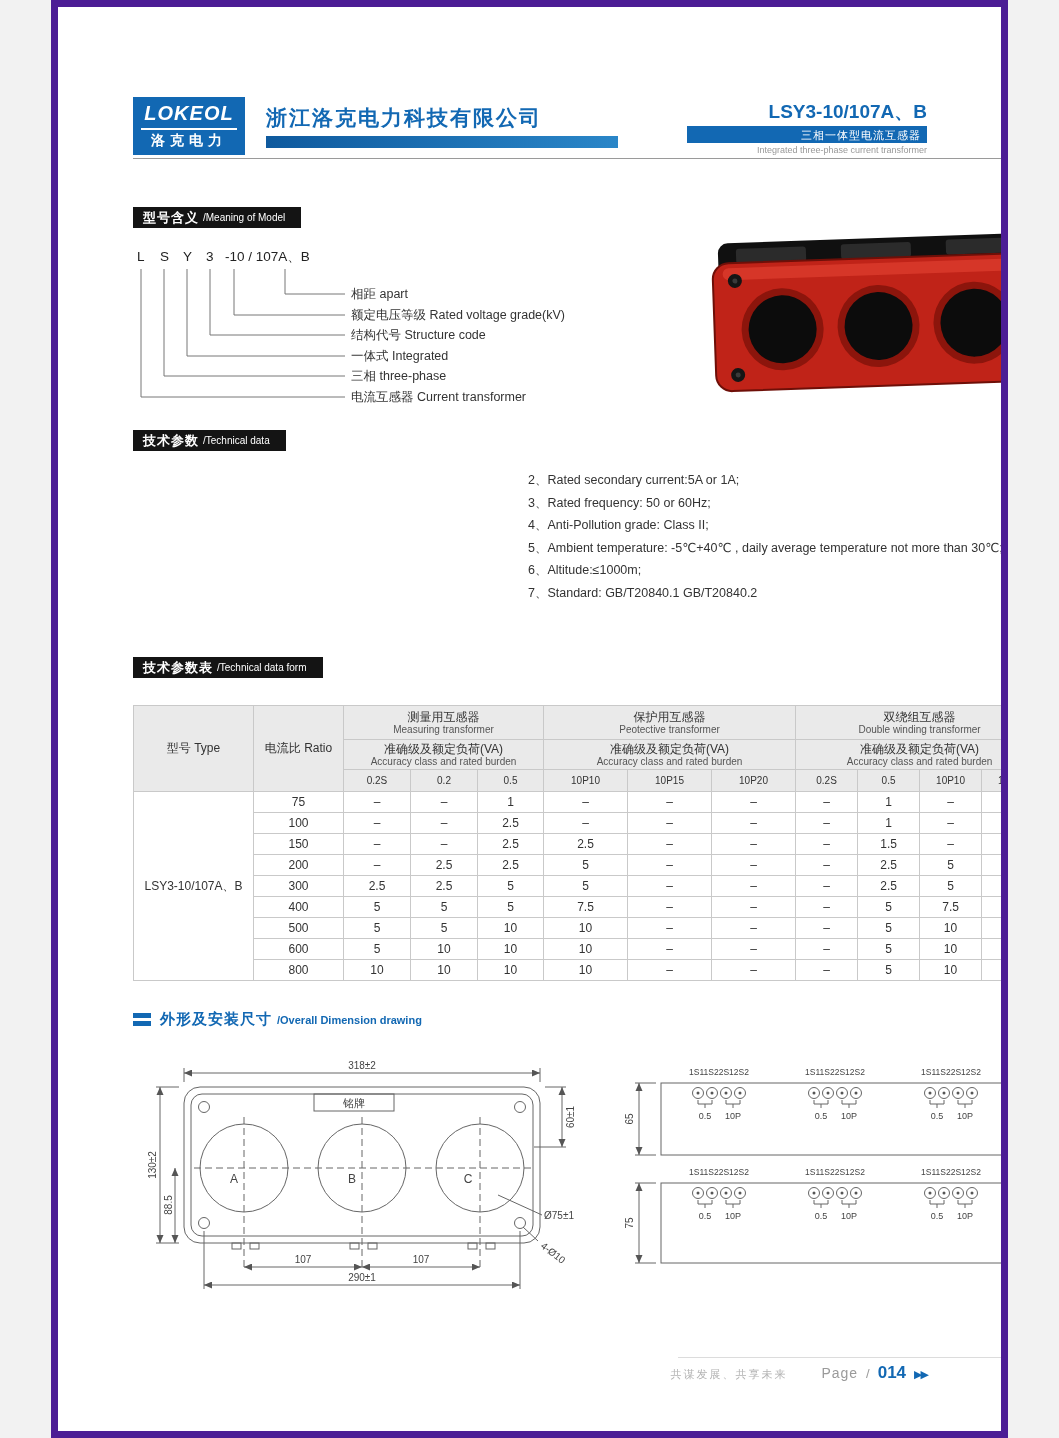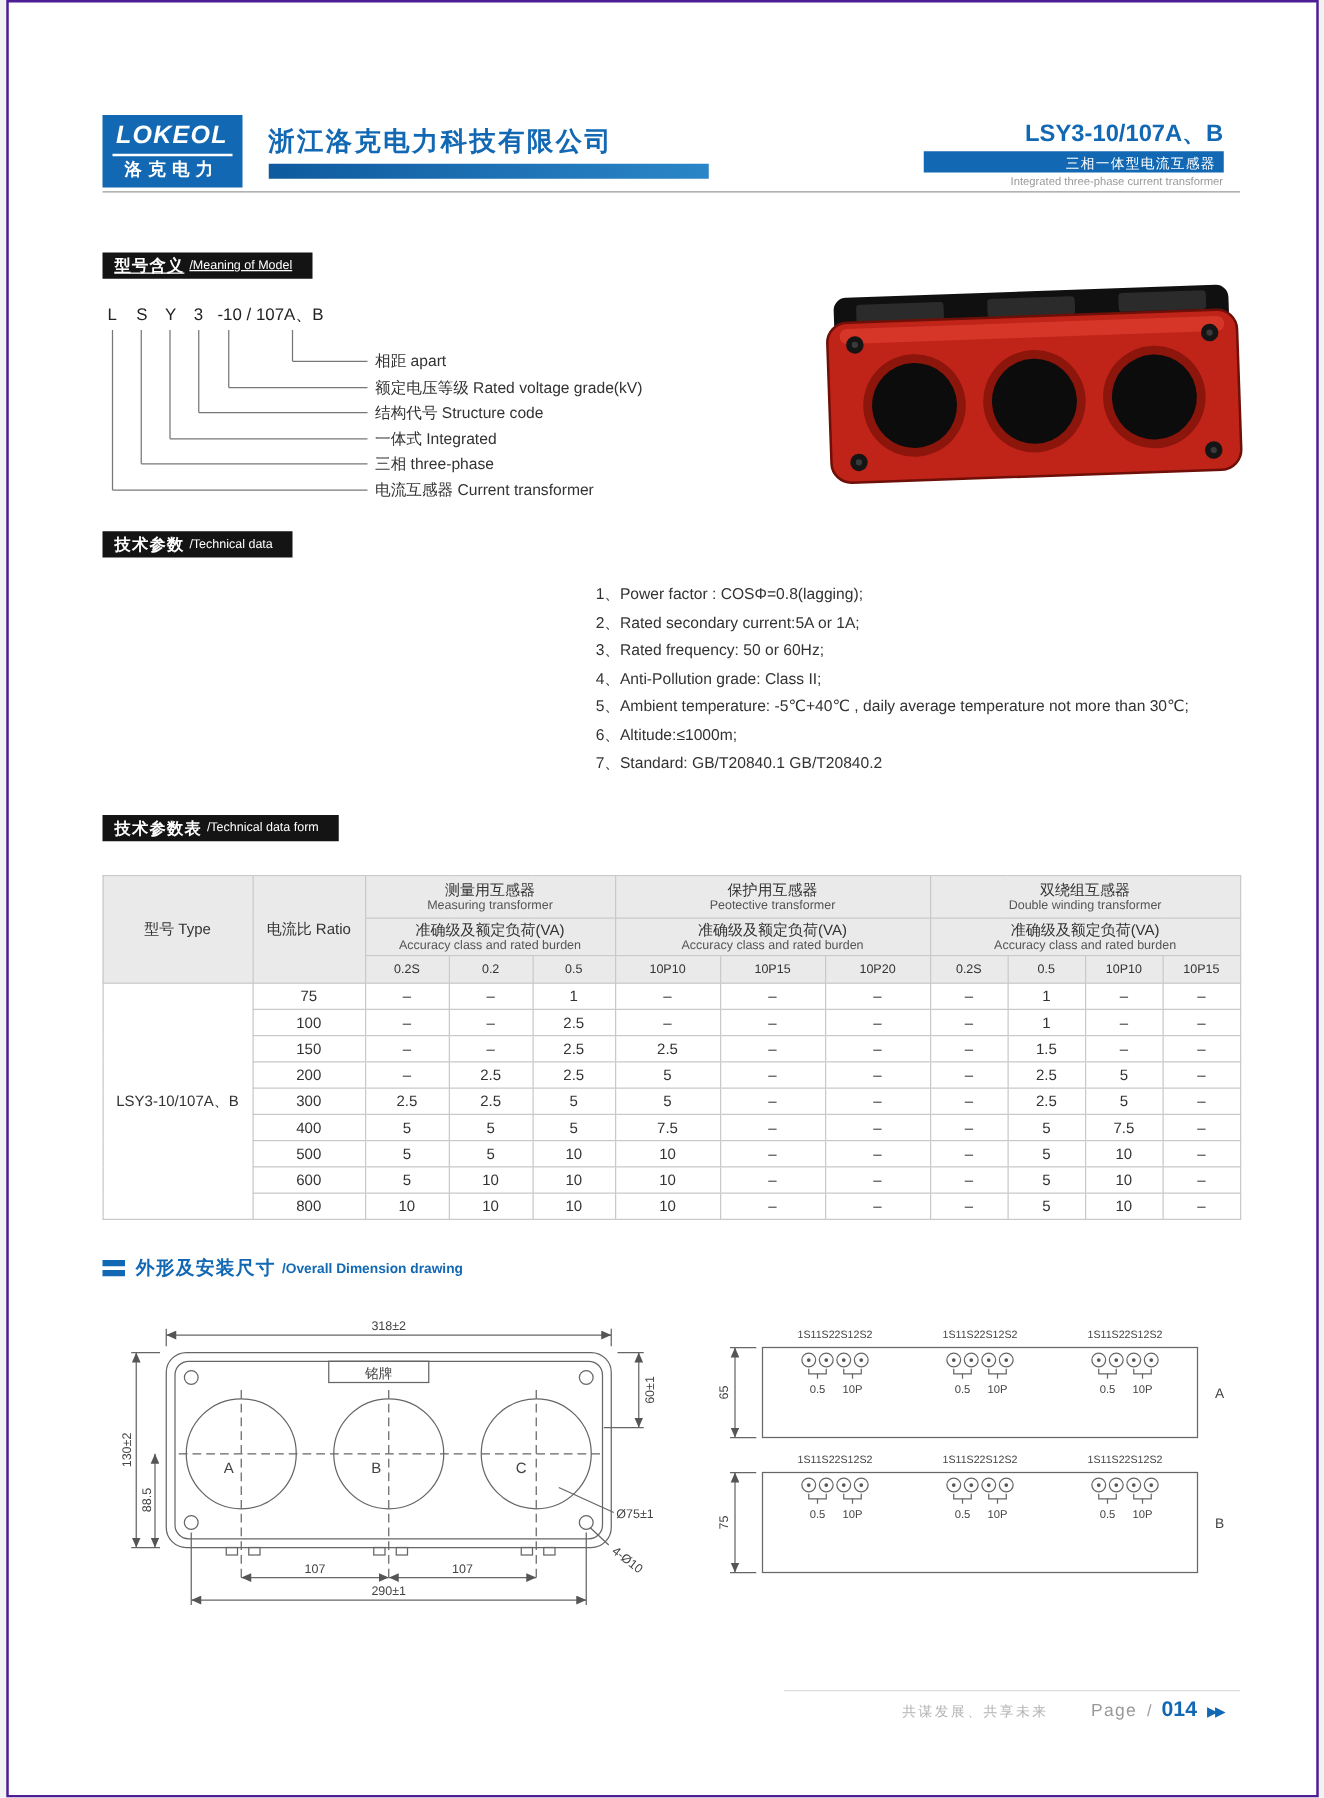--- a/index.html
+++ b/index.html
@@ -1,19 +1,19 @@
 <!DOCTYPE html>
 <html><head>
 <meta charset="utf-8">
 <style>
   * { margin:0; padding:0; box-sizing:border-box; }
   html,body { background:#f2f2f2; }
   body { font-family:"Liberation Sans","DejaVu Sans",sans-serif; }
-  .page { position:relative; width:1050px; height:1438px; background:#fff; margin:0 auto;
-          border:2px solid #4c1d95; overflow:hidden; }
+  .page { position:relative; width:957px; height:1438px; background:#fff; margin:0 auto;
+          border:7px solid #4c1d95; overflow:hidden; }
   .abs { position:absolute; }
 
   
   .logo { left:75px; top:90px; width:112px; height:58px; background:#1268b3; color:#fff;
           text-align:center; padding-top:5px; }
   .logo-main { font-size:20px; font-weight:bold; font-style:italic; letter-spacing:1px; }
   .logo-sub  { font-size:14px; font-weight:bold; letter-spacing:5px; margin:3px 8px 0 8px;
                border-top:2px solid #fff; padding-top:2px; }
   .company { left:208px; top:97px; font-size:21px; font-weight:bold; color:#1268b3; letter-spacing:2px; }
   .company-bar { left:208px; top:129px; width:352px; height:12px;
@@ -83,21 +83,21 @@
     <div class="logo-main">LOKEOL</div>
     <div class="logo-sub">洛克电力</div>
   </div>
   <div class="abs company">浙江洛克电力科技有限公司</div>
   <div class="abs company-bar"></div>
   <div class="abs model">LSY3-10/107A、B</div>
   <div class="abs model-cn-bar">三相一体型电流互感器</div>
   <div class="abs model-en">Integrated three-phase current transformer</div>
   <div class="abs header-rule"></div>
 
-  <div class="abs secbar" style="left:75px; top:200px;text-decoration:underline;">
+  <div class="abs secbar" style="left:75px; top:200px;">
     <span class="cn">型号含义</span>
     <span class="en">/Meaning of Model</span>
   </div>
 
   <svg class="abs" style="left:75px; top:238px;" width="570" height="170" viewBox="0 0 570 170">
     <g stroke="#777" stroke-width="1">
       <line x1="8" y1="24" x2="8" y2="152"></line>
         <line x1="8" y1="152" x2="212" y2="152"></line>
       <line x1="31" y1="24" x2="31" y2="131"></line>
         <line x1="31" y1="131" x2="212" y2="131"></line>
@@ -157,21 +157,20 @@
     </g>
   </svg>
 
   <div class="abs secbar" style="left:75px; top:423px;">
     <span class="cn">技术参数</span>
     <span class="en">/Technical data</span>
   </div>
 
 
   <div class="abs tech-en">
-    <div>1、Power factor : COSΦ=0.8(lagging);</div>
     <div>2、Rated secondary current:5A or 1A;</div>
     <div>3、Rated frequency: 50 or 60Hz;</div>
     <div>4、Anti-Pollution grade: Class II;</div>
     <div>5、Ambient temperature: -5℃+40℃ , daily average temperature not more than 30℃;</div>
     <div>6、Altitude:≤1000m;</div>
     <div>7、Standard: GB/T20840.1 GB/T20840.2</div>
   </div>
 
   <div class="abs secbar" style="left:75px; top:650px;">
     <span class="cn">技术参数表</span>

